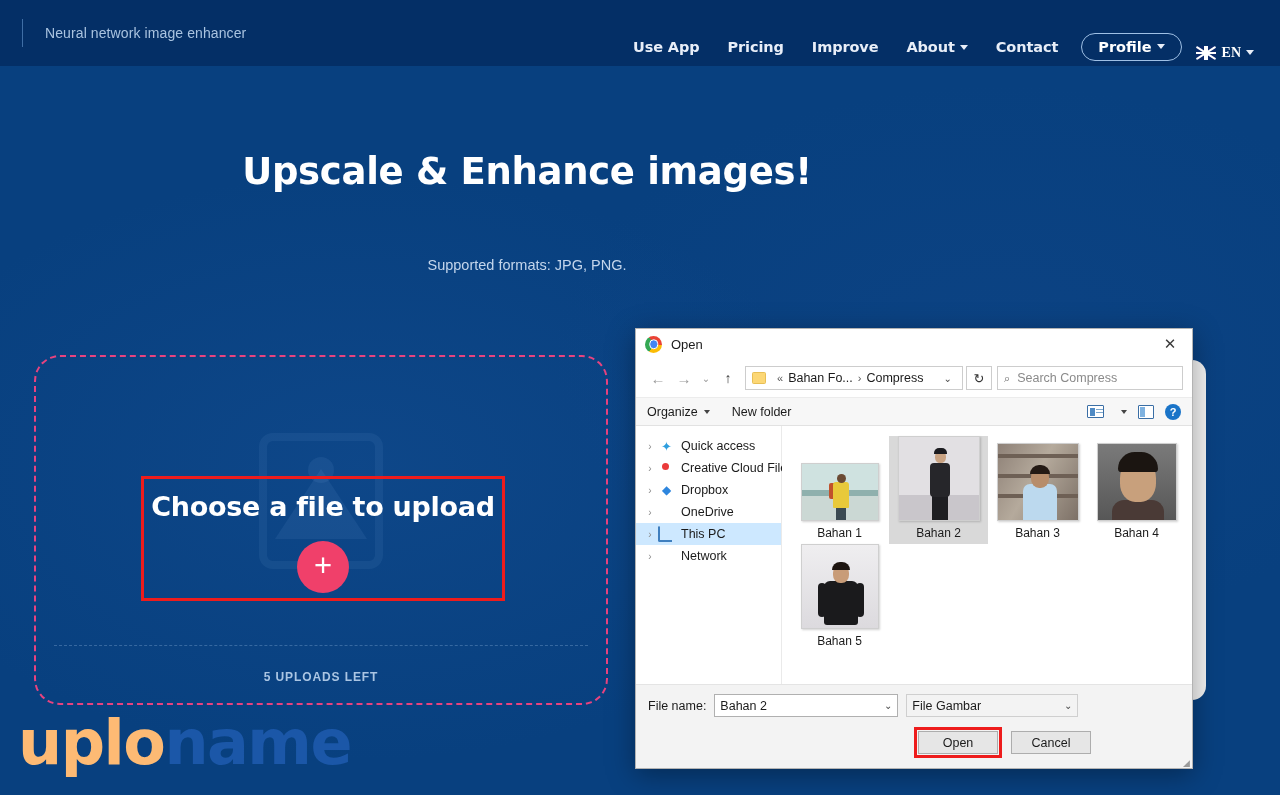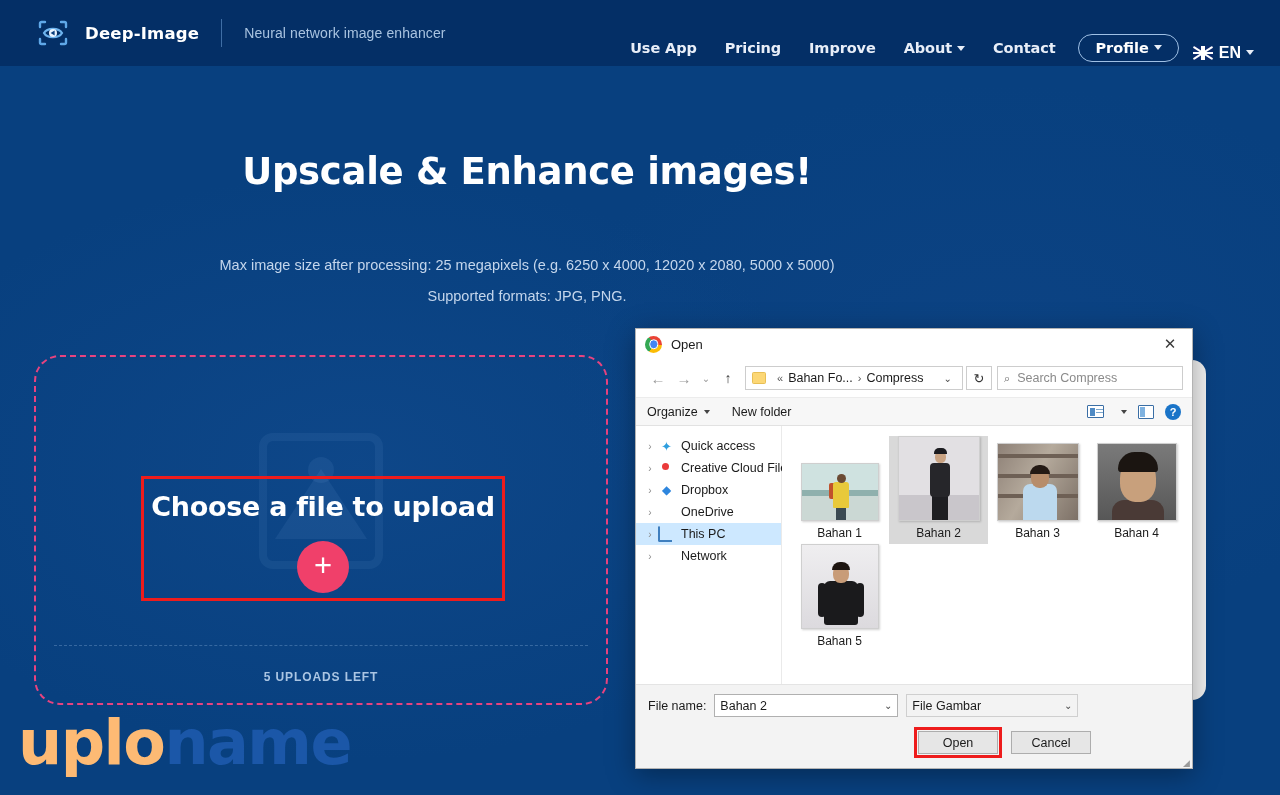--- a/index.html
+++ b/index.html
@@ -69,22 +69,22 @@
   }
   .nav-profile {
     display: flex; align-items: center;
     border: 1.5px solid #9fc0e5; border-radius: 20px;
     padding: 5px 16px; margin-left: 9px;
     color: #ffffff; font-size: 14.5px; font-weight: bold;
     font-family: "DejaVu Sans", sans-serif;
   }
   .nav-lang {
     display: flex; align-items: center; margin-left: 14px;
-    color: #ffffff; font-size: 16px; font-weight: bold;
-    font-family: Liberation Sans, sans-serif;
+    color: #ffffff; font-size: 14px; font-weight: bold;
+    font-family: Liberation Serif, serif;
     margin-top: 39px;
   }
   .flag-uk {
     width: 20px; height: 14px; border-radius: 2px; margin-right: 6px;
     background:
       linear-gradient(to bottom, transparent 42%, #fff 42%, #fff 58%, transparent 58%),
       linear-gradient(to right, transparent 40%, #fff 40%, #fff 60%, transparent 60%),
       linear-gradient(to bottom, transparent 45%, #d8232b 45%, #d8232b 55%, transparent 55%),
       linear-gradient(to right, transparent 44%, #d8232b 44%, #d8232b 56%, transparent 56%),
       #0b2a6b;
@@ -444,36 +444,20 @@
     color: #9a9a9a; font-size: 9px; line-height: 6px; letter-spacing: -1px;
   }
 </style>
 </head>
 <body>
 
 <div class="page-bg"></div>
 <div class="bg-glow"></div>
 
 <div class="site-header">
-  <div class="brand">
-    <span class="logo-mark">
-      <svg width="34" height="30" viewBox="0 0 34 30">
-        <g stroke="#5fa8e8" stroke-width="2.4" fill="none" stroke-linecap="round">
-          <path d="M4 9 V5.5 A1.5 1.5 0 0 1 5.5 4 H9"></path>
-          <path d="M25 4 H28.5 A1.5 1.5 0 0 1 30 5.5 V9"></path>
-          <path d="M30 21 V24.5 A1.5 1.5 0 0 1 28.5 26 H25"></path>
-          <path d="M9 26 H5.5 A1.5 1.5 0 0 1 4 24.5 V21"></path>
-        </g>
-        <path d="M8 15 C11 9.5 23 9.5 26 15 C23 20.5 11 20.5 8 15 Z" fill="none" stroke="#6fb4ee" stroke-width="2.2"></path>
-        <circle cx="17" cy="15" r="4" fill="#eaf4ff"></circle>
-        <path d="M18.6 12.6 L14.6 15 L18.6 17.4 Z" fill="#0b3f7e"></path>
-      </svg>
-    </span>
-    <span class="brand-name">Deep-Image</span>
-  </div>
   <div class="brand-sep"></div>
   <div class="brand-tagline">Neural network image enhancer</div>
 
   <nav class="main-nav">
     <a class="nav-link" href="#"><span>Use App</span></a>
     <a class="nav-link" href="#"><span>Pricing</span></a>
     <a class="nav-link" href="#"><span>Improve</span></a>
     <a class="nav-link" href="#"><span>About</span><i class="caret"></i></a>
     <a class="nav-link" href="#"><span>Contact</span></a>
     <div class="nav-profile">
@@ -484,21 +468,20 @@
       <span class="flag-uk"></span>
       <span>EN</span>
       <i class="caret"></i>
     </div>
   </nav>
 </div>
 
 <div class="hero">
   <div class="hero-title">Upscale &amp; Enhance images!</div>
   <div class="hero-sub">
-    <div>Max image size after processing: 25 megapixels (e.g. 6250 x 4000, 12020 x 2080, 5000 x 5000)</div>
     <div>Supported formats: JPG, PNG.</div>
   </div>
 </div>
 
 <div class="right-panel"></div>
 
 <div class="dropzone">
   <div class="dz-ghost-icon"></div>
 
   <div class="dz-redbox">

